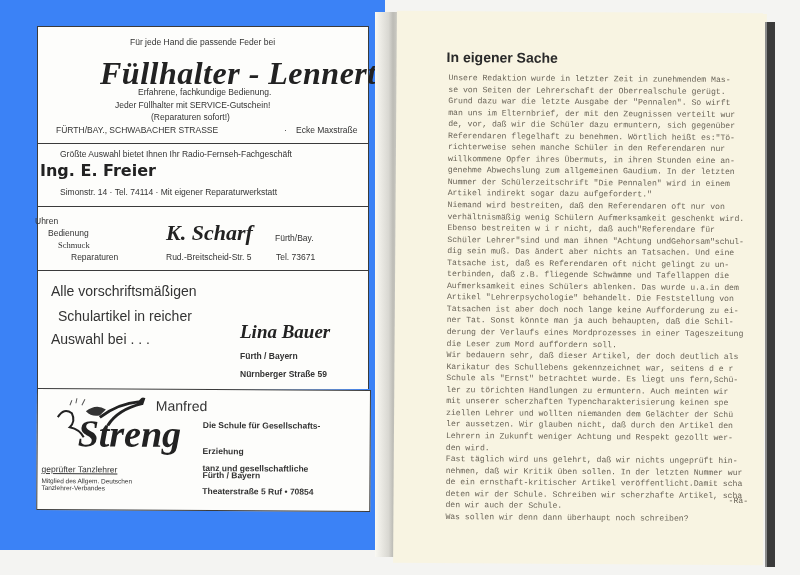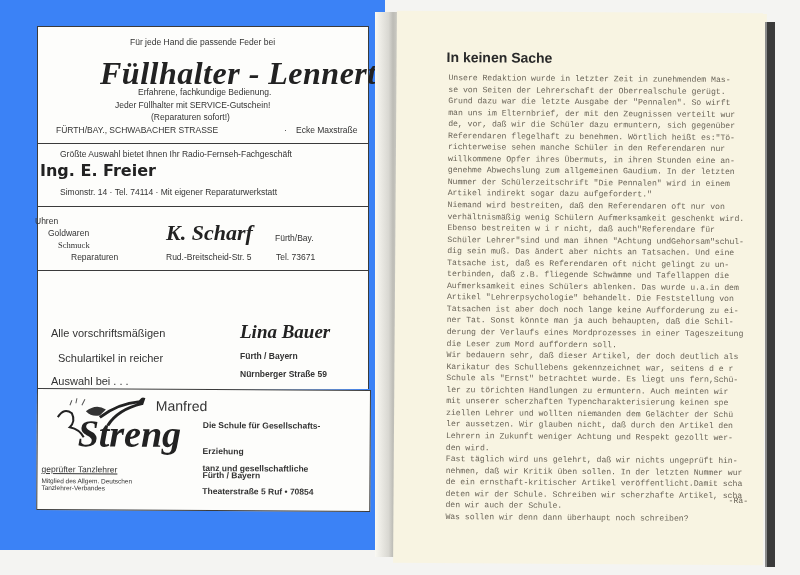--- a/index.html
+++ b/index.html
@@ -11,21 +11,21 @@
   .page-edge { position:absolute; left:765px; top:22px; width:8px; height:545px; background:#3a3a3a; border-left:2px solid #8a8a8a; }
   .ad { position:absolute; left:37px; border-left:1.5px solid #3b3b3b; border-right:1.5px solid #3b3b3b; background:#fdfdfb; color:#333; }
   .ad1 { top:26px; width:330px; height:117px; border-top:1.5px solid #3b3b3b; }
   .ad2 { top:143px; width:330px; height:63px; border-top:1.5px solid #3b3b3b; }
   .ad3 { top:206px; width:330px; height:64px; border-top:1.5px solid #3b3b3b; }
   .ad4 { top:270px; width:330px; height:118px; border-top:1.5px solid #3b3b3b; }
   .ad5 { top:388px; width:332px; height:120px; border-top:1.5px solid #3b3b3b; border-bottom:1.5px solid #3b3b3b; transform:rotate(0.35deg); transform-origin:left top; }
 
   .c { position:absolute; white-space:nowrap; }
   .f8 { font-size:8.5px; }
-  .f11 { font-size:11px;margin-top:44px; }
+  .f11 { font-size:14px; }
   .script { font-family:"Liberation Serif", serif; font-style:italic; font-weight:bold; color:#222; }
 
   .article-title { position:absolute; left:50px; top:38px; font-size:14px; font-weight:bold; color:#2a2a2a; }
   .article-body { position:absolute; left:52px; top:61px; width:310px; font-family:"Liberation Mono", monospace; font-size:8.2px; line-height:11.55px; color:#6a6458; }
   .article-body .ln { display:block; white-space:nowrap; letter-spacing:-0.05px; }
   .sig { position:absolute; left:335px; top:483px; font-family:"Liberation Mono", monospace; font-size:8.2px; color:#6a6458; }
 </style>
 </head>
 <body>
 
@@ -45,21 +45,21 @@
     </div>
 
     <div class="ad ad2">
       <div class="c" style="left:2px;top:17px;font-size:16px;font-weight:900;color:#222;font-family:'DejaVu Sans',sans-serif;">Ing. E. Freier</div>
       <div class="c f8" style="left:22px;top:5px;">Größte Auswahl bietet Ihnen Ihr Radio-Fernseh-Fachgeschäft</div>
       <div class="c f8" style="left:22px;top:43px;">Simonstr. 14 · Tel. 74114 · Mit eigener Reparaturwerkstatt</div>
     </div>
 
     <div class="ad ad3">
       <div class="c f8" style="left:-3px;top:9px;">Uhren</div>
-      <div class="c f8" style="left:10px;top:21px;">Goldwaren</div>
+      <div class="c f8" style="left:10px;top:21px;">Bedienung</div>
       <div class="c f8" style="left:20px;top:33px;font-family:Liberation Serif, serif;">Schmuck</div>
       <div class="c f8" style="left:33px;top:45px;">Reparaturen</div>
       <div class="c script" style="left:128px;top:13px;font-size:22px;">K. Scharf</div>
       <div class="c f8" style="left:237px;top:26px;">Fürth/Bay.</div>
       <div class="c f8" style="left:128px;top:45px;">Rud.-Breitscheid-Str. 5</div>
       <div class="c f8" style="left:238px;top:45px;">Tel. 73671</div>
     </div>
 
     <div class="ad ad4">
       <div class="c f11" style="left:13px;top:12px;">Alle vorschriftsmäßigen</div>
@@ -86,21 +86,21 @@
       <div class="c f8" style="left:165px;top:43px;font-weight:bold;margin-top:30px;">tanz und gesellschaftliche</div>
       <div class="c f8" style="left:165px;top:56px;font-weight:bold;">Erziehung</div>
       <div class="c f8" style="left:165px;top:80px;font-weight:bold;">Fürth / Bayern</div>
       <div class="c f8" style="left:165px;top:96px;font-weight:bold;">Theaterstraße 5  Ruf • 70854</div>
     </div>
   </div>
 
   <div class="gutter"></div>
 
   <div class="page-right">
-    <div class="article-title">In keinen Sache</div>
+    <div class="article-title">In eigener Sache</div>
     <div class="article-body" id="article-body">
       <span class="ln">Unsere Redaktion wurde in letzter Zeit in zunehmendem Mas-</span>
       <span class="ln">se von Seiten der Lehrerschaft der Oberrealschule  gerügt.</span>
       <span class="ln">Grund dazu war die letzte Ausgabe der "Pennalen". So wirft</span>
       <span class="ln">man uns im Elternbrief, der mit den Zeugnissen verteilt wur</span>
       <span class="ln">de, vor, daß wir die Schüler dazu ermuntern, sich gegenüber</span>
       <span class="ln">Referendaren flegelhaft zu benehmen. Wörtlich heißt es:"Tö-</span>
       <span class="ln">richterweise sehen manche Schüler in den Referendaren  nur</span>
       <span class="ln">willkommene Opfer ihres Übermuts, in ihren Stunden eine an-</span>
       <span class="ln">genehme Abwechslung zum allgemeinen Gaudium. In der letzten</span>

